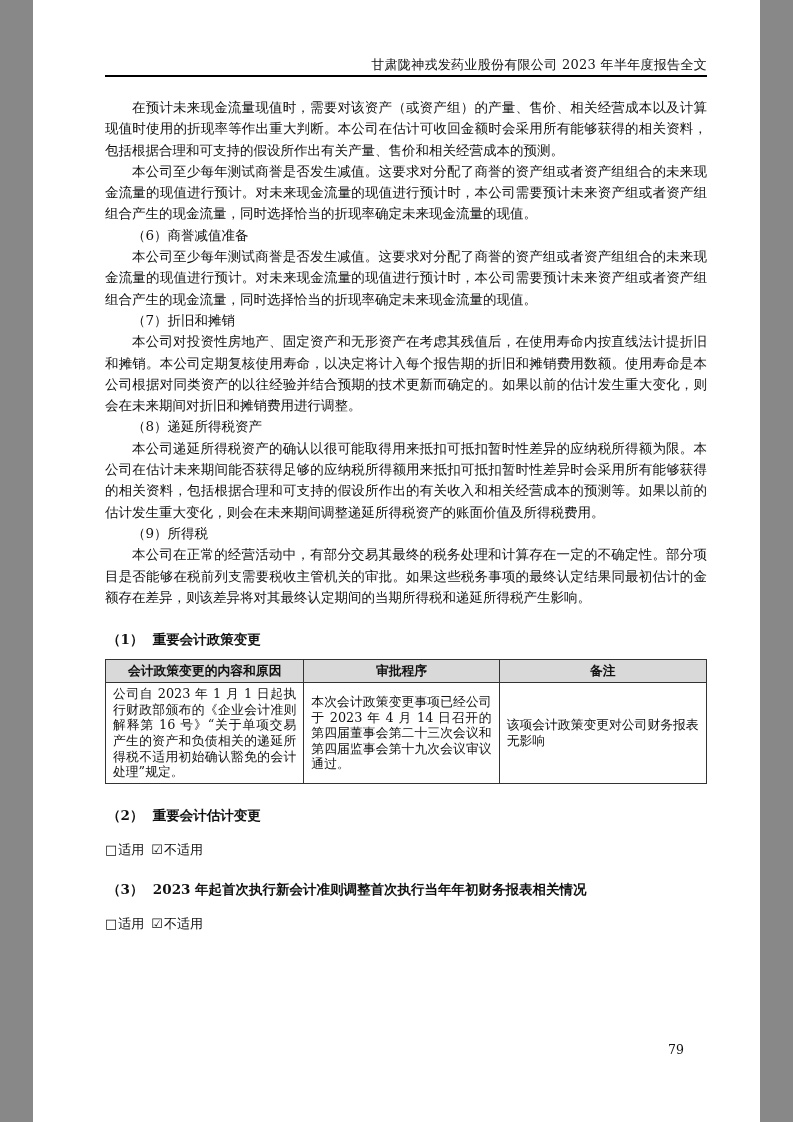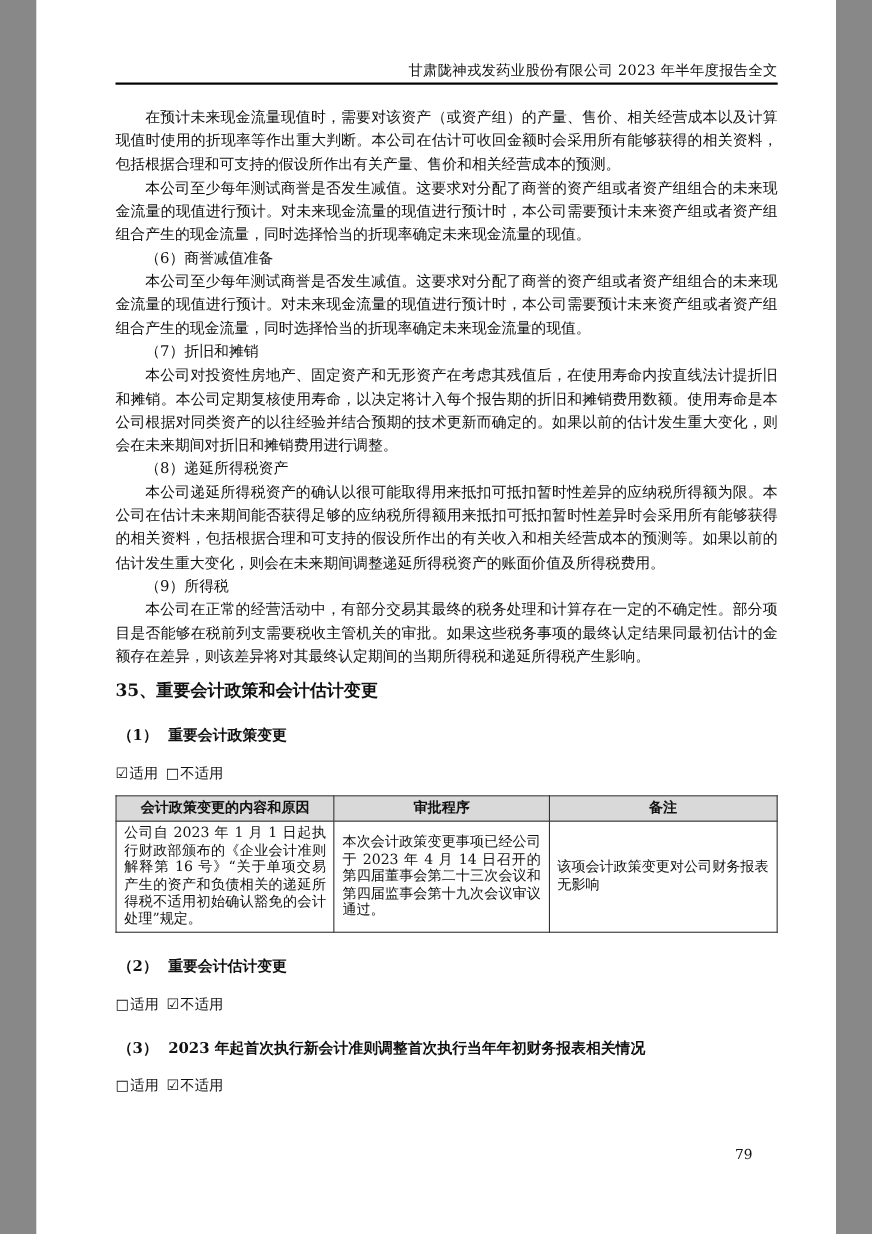--- a/index.html
+++ b/index.html
@@ -101,23 +101,21 @@
       <p class="para">在预计未来现金流量现值时，需要对该资产（或资产组）的产量、售价、相关经营成本以及计算现值时使用的折现率等作出重大判断。本公司在估计可收回金额时会采用所有能够获得的相关资料，包括根据合理和可支持的假设所作出有关产量、售价和相关经营成本的预测。</p>
       <p class="para">本公司至少每年测试商誉是否发生减值。这要求对分配了商誉的资产组或者资产组组合的未来现金流量的现值进行预计。对未来现金流量的现值进行预计时，本公司需要预计未来资产组或者资产组组合产生的现金流量，同时选择恰当的折现率确定未来现金流量的现值。</p>
       <p class="para">（6）商誉减值准备</p>
       <p class="para">本公司至少每年测试商誉是否发生减值。这要求对分配了商誉的资产组或者资产组组合的未来现金流量的现值进行预计。对未来现金流量的现值进行预计时，本公司需要预计未来资产组或者资产组组合产生的现金流量，同时选择恰当的折现率确定未来现金流量的现值。</p>
       <p class="para">（7）折旧和摊销</p>
       <p class="para">本公司对投资性房地产、固定资产和无形资产在考虑其残值后，在使用寿命内按直线法计提折旧和摊销。本公司定期复核使用寿命，以决定将计入每个报告期的折旧和摊销费用数额。使用寿命是本公司根据对同类资产的以往经验并结合预期的技术更新而确定的。如果以前的估计发生重大变化，则会在未来期间对折旧和摊销费用进行调整。</p>
       <p class="para">（8）递延所得税资产</p>
       <p class="para">本公司递延所得税资产的确认以很可能取得用来抵扣可抵扣暂时性差异的应纳税所得额为限。本公司在估计未来期间能否获得足够的应纳税所得额用来抵扣可抵扣暂时性差异时会采用所有能够获得的相关资料，包括根据合理和可支持的假设所作出的有关收入和相关经营成本的预测等。如果以前的估计发生重大变化，则会在未来期间调整递延所得税资产的账面价值及所得税费用。</p>
       <p class="para">（9）所得税</p>
       <p class="para">本公司在正常的经营活动中，有部分交易其最终的税务处理和计算存在一定的不确定性。部分项目是否能够在税前列支需要税收主管机关的审批。如果这些税务事项的最终认定结果同最初估计的金额存在差异，则该差异将对其最终认定期间的当期所得税和递延所得税产生影响。</p>
-      <h2 class="h1">35、重要会计政策和会计估计变更</h2>
       <h3 class="h2"><span>（1）</span><span class="h2-title">重要会计政策变更</span></h3>
-      <div class="appline"><span class="cbitem"><span class="cb">☑</span><span>适用</span></span><span class="cbitem"><span class="cb">□</span><span>不适用</span></span></div>
       <table class="policy-table">
         <colgroup>
           <col class="c1">
           <col class="c2">
           <col class="c3">
         </colgroup>
         <thead>
           <tr>
             <th>会计政策变更的内容和原因</th>
             <th>审批程序</th>

